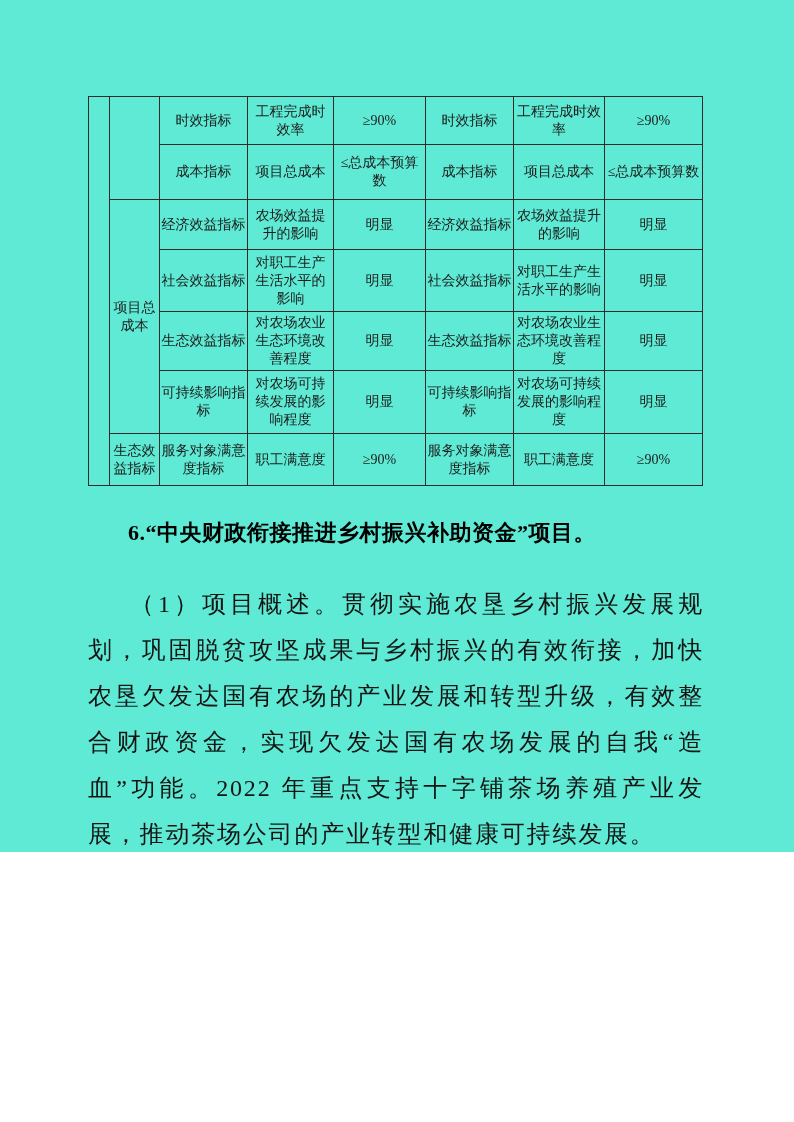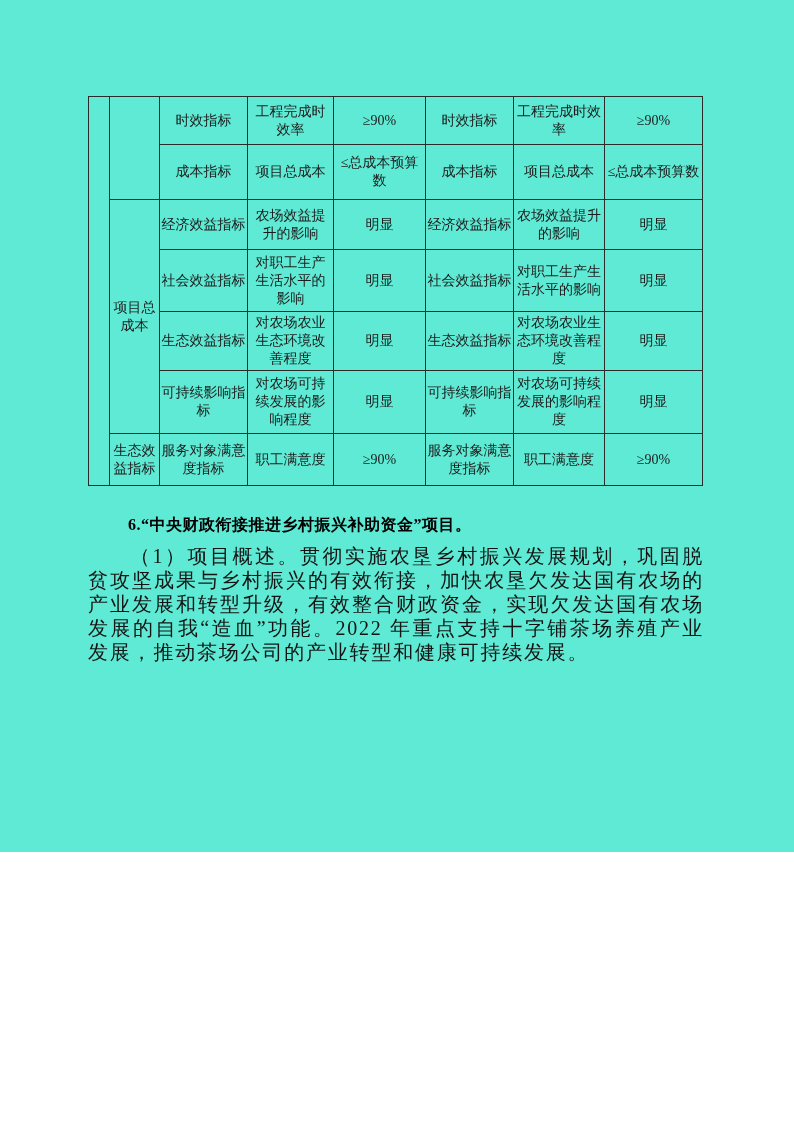--- a/index.html
+++ b/index.html
@@ -27,35 +27,36 @@
     padding:2px 1px;
     word-break:break-all;
     color:#1c1c1c;
   }
   td.group { padding:2px 9px; }
   td.al { text-align:left; }
   .content {
     position:absolute; left:88px; top:485px; width:616px;
   }
   .heading {
-    font-size:16px;
+    font-size:22px;
     font-weight:bold;
     line-height:38px;
-    padding-top:21px;
+    padding-top:29px;
     text-indent:40px;
     color:#000000;
     letter-spacing:0.5px;
   }
   .para {
-    font-size:20px;
-    line-height:24px;
+    font-size:24px;
+    line-height:46px;
     letter-spacing:1.8px;
     text-align:justify;
     text-indent:42px;
     color:#141414;
+    margin-top:29px;
   }
   .page-number {
     position:absolute;
     left:678px; top:1023px;
     width:30px;
     text-align:center;
     font-size:17px;
     color:#1c1c1c;
   }
 </style>

